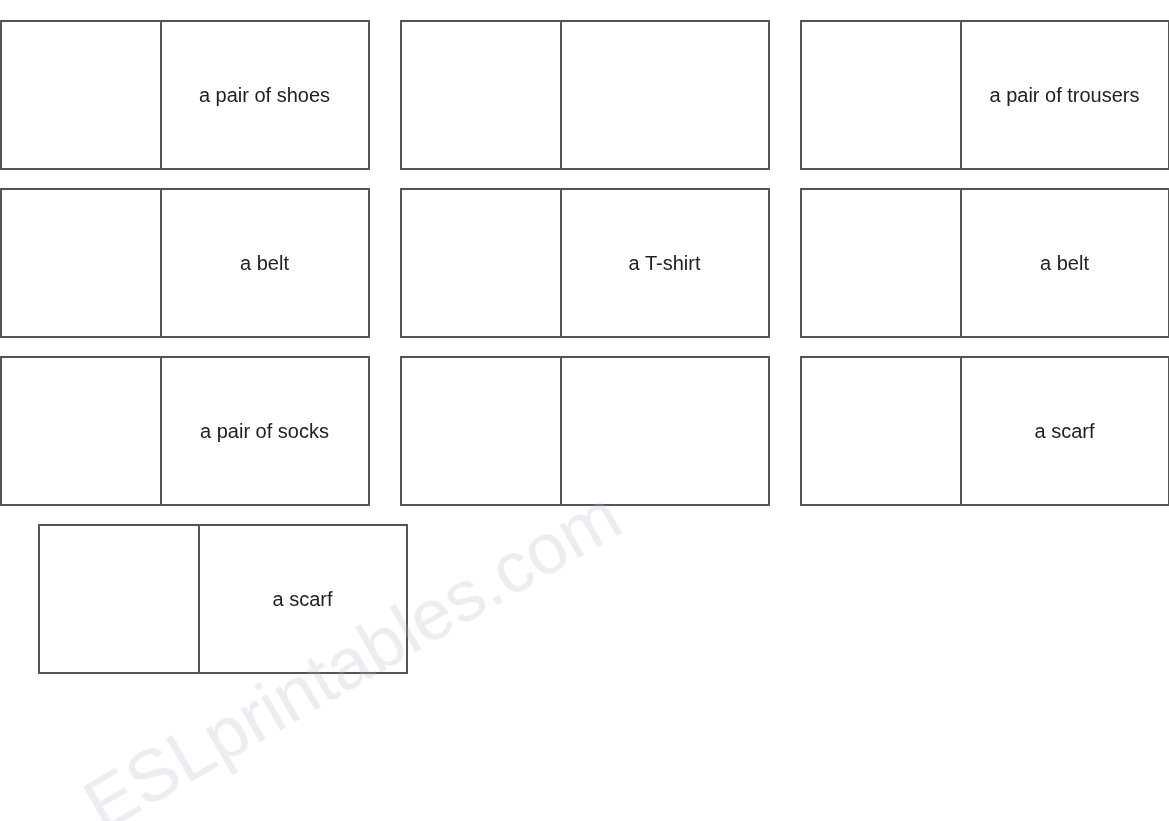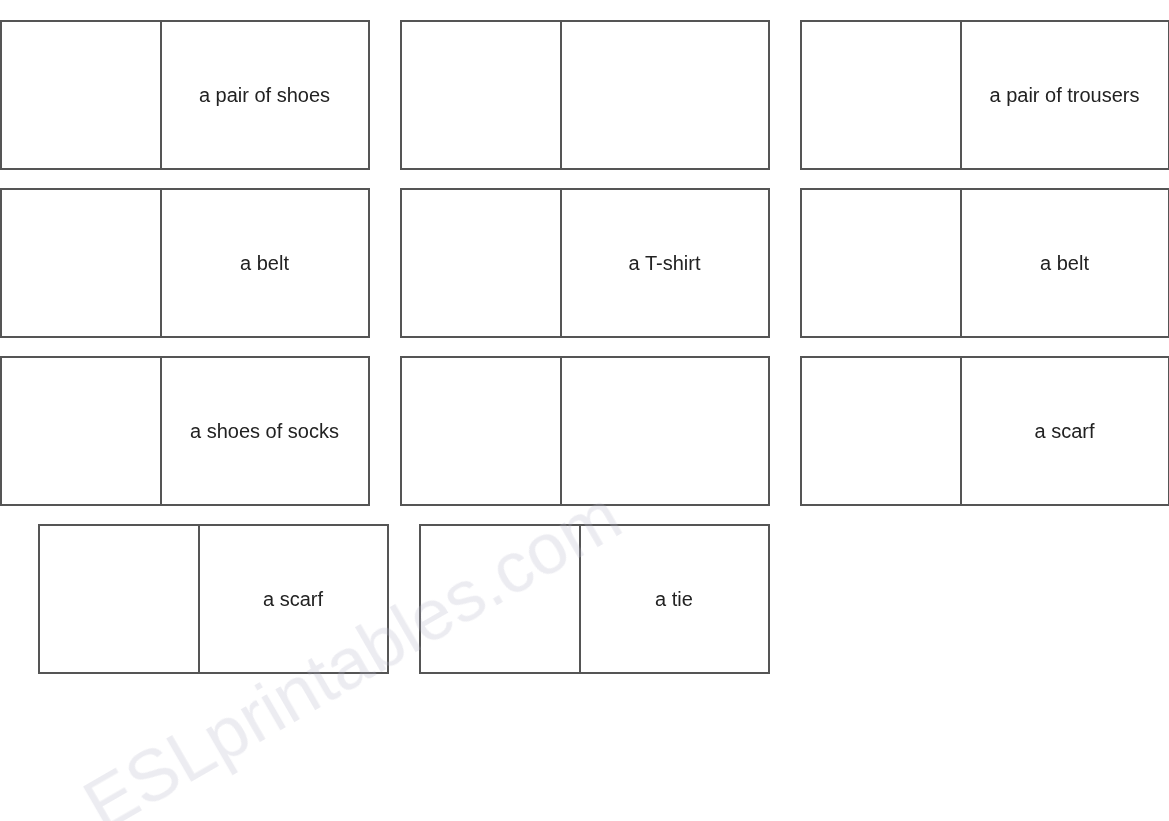--- a/index.html
+++ b/index.html
@@ -92,37 +92,33 @@
     <div class="card-text">a T-shirt</div>
   </div>
 
   <div class="card">
     <div class="card-image"></div>
     <div class="card-text">a belt</div>
   </div>
 
   <div class="card">
     <div class="card-image"></div>
-    <div class="card-text">a shoes of socks</div>
+    <div class="card-text">a pair of socks</div>
   </div>
 
   <div class="card">
     <div class="card-image"></div>
   </div>
 
   <div class="card">
     <div class="card-image"></div>
     <div class="card-text">a scarf</div>
   </div>
 
   <div style="grid-column: 1 / 3; display: flex; gap: 30px; padding-left: 38px;">
     <div class="card">
       <div class="card-image"></div>
       <div class="card-text">a scarf</div>
     </div>
 
-    <div class="card">
-      <div class="card-image"></div>
-      <div class="card-text">a tie</div>
-    </div>
   </div>
 
 </div>
 
 </body></html>

